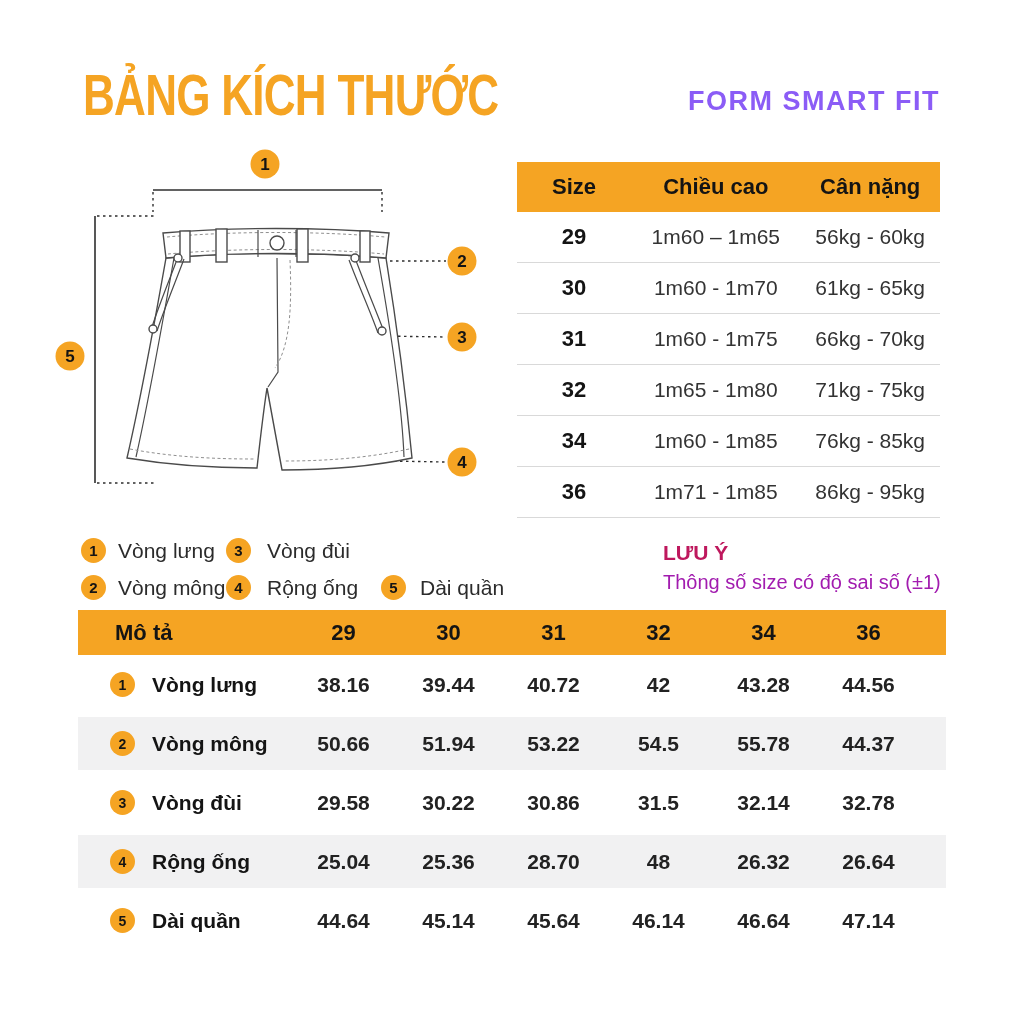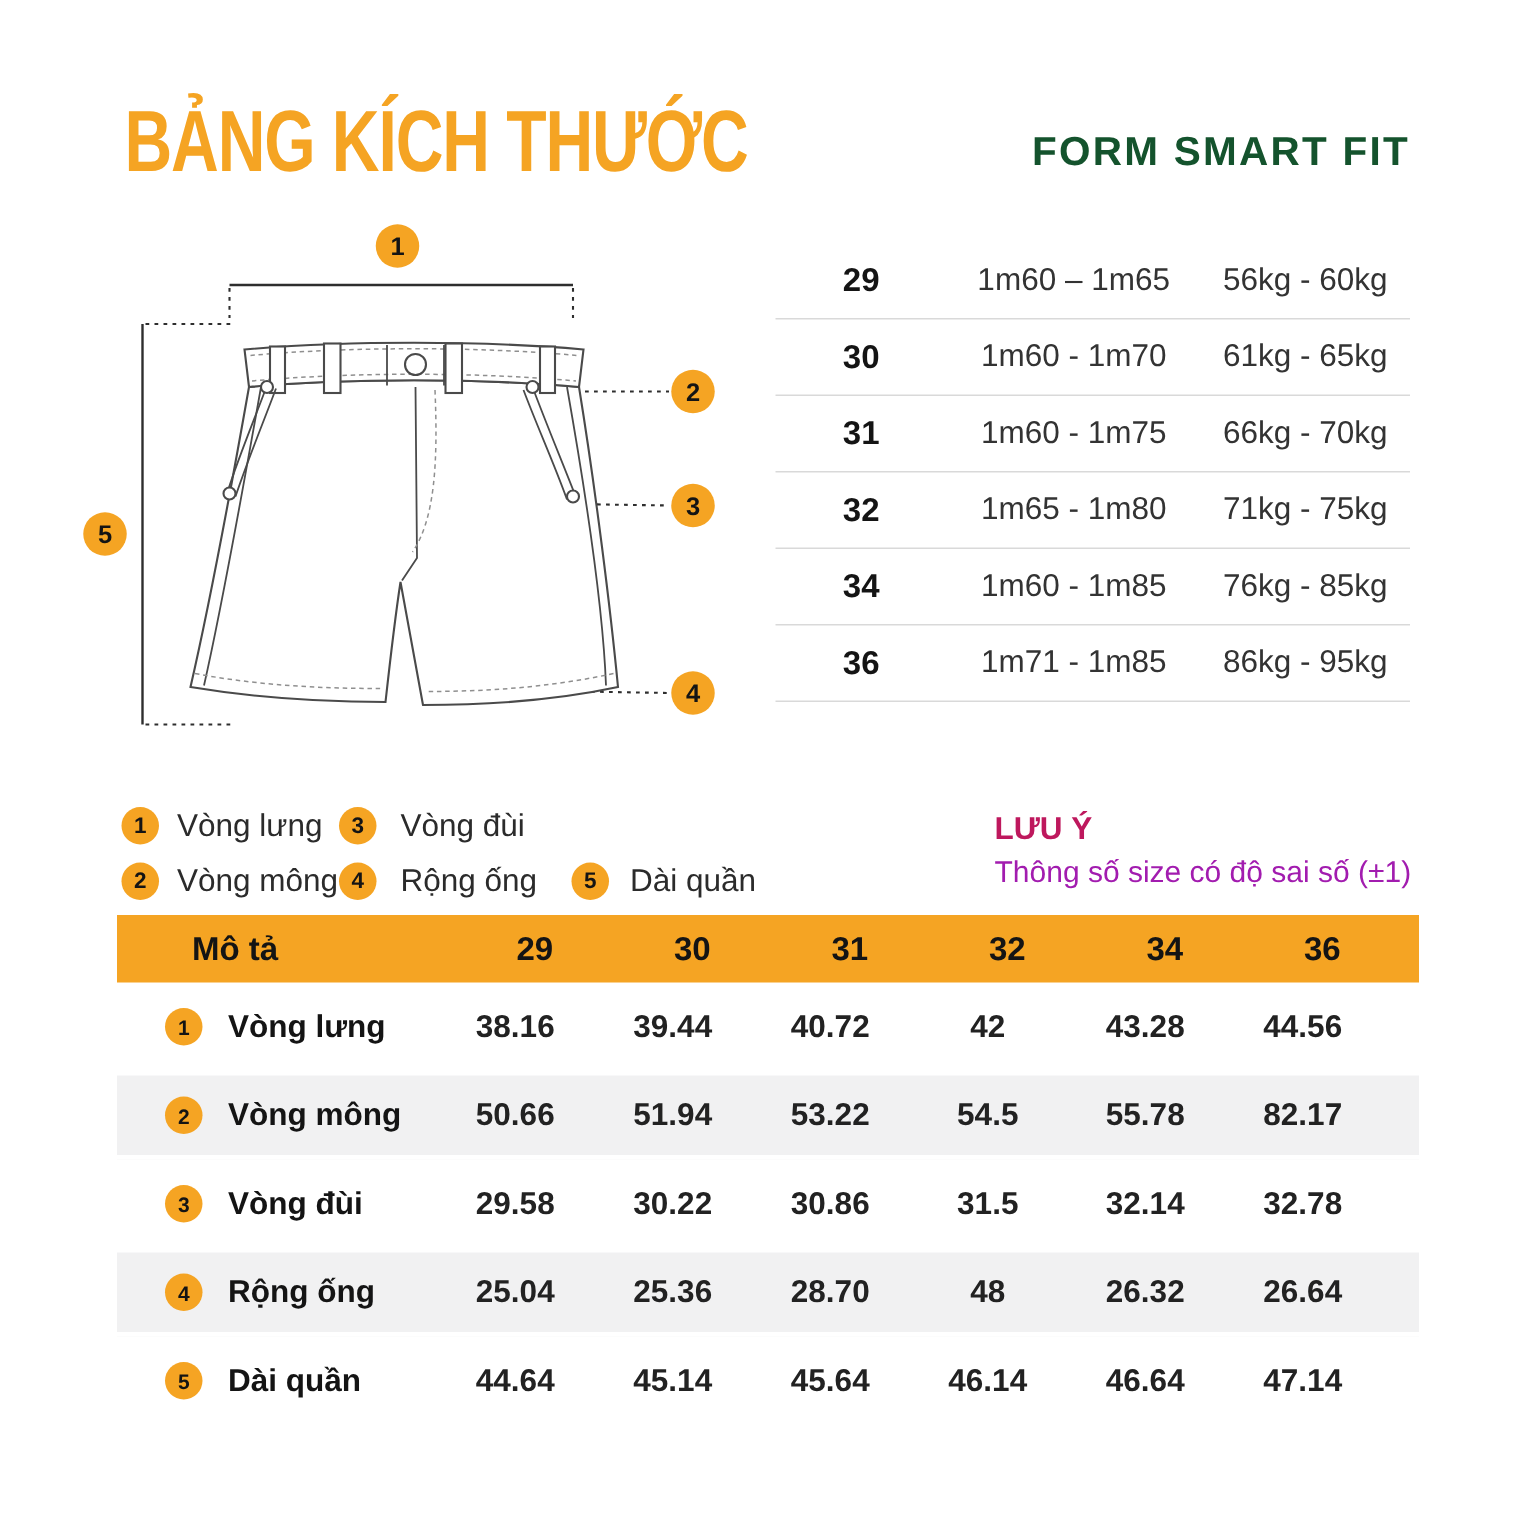--- a/index.html
+++ b/index.html
@@ -8,21 +8,21 @@
     font-family:"Liberation Sans","DejaVu Sans",sans-serif;color:#1c1c1c;
   }
   
   .title{
     position:absolute;left:83px;top:62px;font-size:58px;line-height:1.15;font-weight:800;
     color:#F5A423;white-space:nowrap;transform:scaleX(.76);transform-origin:left center;
     letter-spacing:-1px;
   }
   .form-label{
     position:absolute;right:84px;top:86px;font-size:27px;font-weight:700;
-    letter-spacing:1.5px;color:#14532d;white-space:nowrap;
+    letter-spacing:1.5px;color:#8b5cf6;white-space:nowrap;
   }
   
   .stable{position:absolute;left:517px;top:162px;width:423px;}
   .stable-header{display:flex;align-items:center;height:50px;background:#F5A423;
     font-weight:700;font-size:22px;color:#141414;}
   .sc1{width:27%;text-align:center;}
   .sc2{width:40%;text-align:center;}
   .sc3{width:33%;text-align:center;}
   .stable-row{display:flex;align-items:center;height:50px;font-size:21px;color:#333;}
   .stable-row + .stable-row{border-top:1px solid #d9d9d9;}
@@ -37,21 +37,21 @@
     font-weight:700;font-size:15px;color:#141414;
   }
   .lg-label{position:absolute;font-size:21px;color:#2b2b2b;line-height:25px;white-space:nowrap;}
   
   .note-title{position:absolute;left:663px;top:541px;font-size:21px;font-weight:700;color:#be185d;}
   .note-text{position:absolute;left:663px;top:571px;font-size:20px;color:#a21caf;white-space:nowrap;}
   
   .mtable{position:absolute;left:78px;top:610px;width:868px;}
   .m-header{display:flex;align-items:center;height:45px;background:#F5A423;
     font-weight:700;font-size:22px;color:#141414;}
-  .m-desc{width:213px;padding-left:37px;box-sizing:border-box;margin-left:13px;}
+  .m-desc{width:213px;padding-left:37px;box-sizing:border-box;}
   .m-col{width:105px;text-align:center;}
   .m-row{display:flex;align-items:center;height:59px;box-sizing:border-box;}
   .m-row.shade{background:#f1f1f2;border-top:3px solid #fff;border-bottom:3px solid #fff;}
   .m-labelwrap{width:213px;display:flex;align-items:center;padding-left:32px;box-sizing:border-box;}
   .m-num{
     flex:0 0 25px;width:25px;height:25px;border-radius:50%;background:#F5A423;
     display:flex;align-items:center;justify-content:center;
     font-weight:700;font-size:14px;color:#141414;margin-right:17px;
   }
   .m-label{font-weight:700;font-size:21px;color:#141414;white-space:nowrap;}
@@ -136,20 +136,25 @@
       <circle class="callout" cx="412" cy="314" r="14.5"></circle>
       <text class="callout-num" x="412" y="320">4</text>
     </g>
     <g>
       <circle class="callout" cx="20" cy="208" r="14.5"></circle>
       <text class="callout-num" x="20" y="214">5</text>
     </g>
   </svg>
 
   <div class="stable">
+    <div class="stable-header">
+      <div class="sc1">Size</div>
+      <div class="sc2">Chiều cao</div>
+      <div class="sc3">Cân nặng</div>
+    </div>
     <div class="stable-row">
       <div class="sc1">29</div>
       <div class="sc2">1m60 – 1m65</div>
       <div class="sc3">56kg - 60kg</div>
     </div>
     <div class="stable-row">
       <div class="sc1">30</div>
       <div class="sc2">1m60 - 1m70</div>
       <div class="sc3">61kg - 65kg</div>
     </div>
@@ -218,21 +223,21 @@
     <div class="m-row shade">
       <div class="m-labelwrap">
         <div class="m-num">2</div>
         <div class="m-label">Vòng mông</div>
       </div>
       <div class="m-val">50.66</div>
       <div class="m-val">51.94</div>
       <div class="m-val">53.22</div>
       <div class="m-val">54.5</div>
       <div class="m-val">55.78</div>
-      <div class="m-val">82.17</div>
+      <div class="m-val">44.37</div>
     </div>
 
     <div class="m-row">
       <div class="m-labelwrap">
         <div class="m-num">3</div>
         <div class="m-label">Vòng đùi</div>
       </div>
       <div class="m-val">29.58</div>
       <div class="m-val">30.22</div>
       <div class="m-val">30.86</div>

